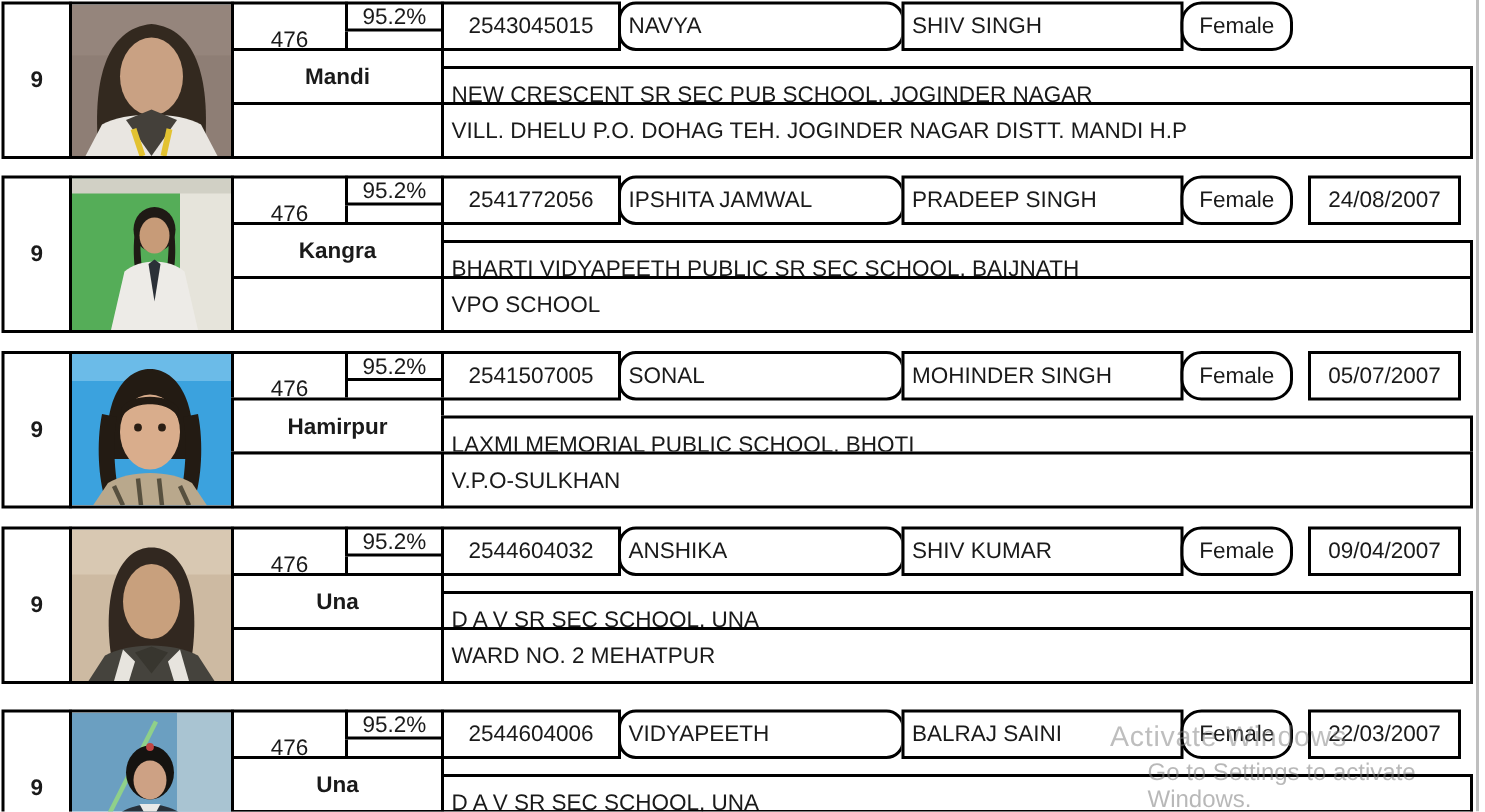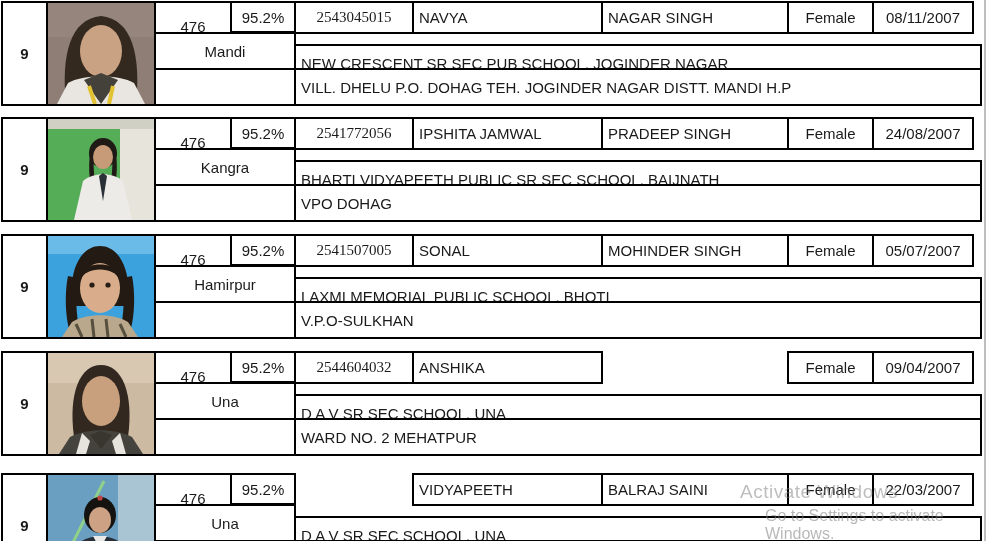--- a/index.html
+++ b/index.html
@@ -15,27 +15,27 @@
   .cell{
     position:absolute;box-sizing:border-box;border:2px solid #000;background:#fff;
     display:flex;align-items:center;font-size:15px;line-height:1;white-space:nowrap;overflow:hidden;
   }
   .c-center{justify-content:center;}
   .c-left{padding-left:5px;}
   .rank{left:0;top:0;width:47px;height:105px;justify-content:center;font-weight:bold;}
   .photo{left:45px;top:0;width:110px;height:105px;padding:0;display:block;}
   .photo svg{display:block;width:106px;height:101px;}
   .marks{left:153px;top:0;width:78px;height:51px;}
-  .pct{left:229px;top:0;width:66px;height:32px;}
-  .roll{left:293px;top:0;width:120px;height:33px;font-family:Liberation Serif, serif;}
-  .name{left:411px;top:0;width:191px;height:33px;}
+  .pct{left:229px;top:0;width:66px;height:20px;}
+  .roll{left:293px;top:0;width:120px;height:33px;}
+  .name{left:411px;top:0;width:191px;height:33px;border-radius:12px;}
   .father{left:600px;top:0;width:188px;height:33px;}
-  .gender{left:786px;top:0;width:87px;height:33px;}
+  .gender{left:786px;top:0;width:75px;height:33px;border-radius:14px;}
   .dob{left:871px;top:0;width:102px;height:33px;}
-  .district{left:153px;top:31px;width:142px;height:38px;}
+  .district{left:153px;top:31px;width:142px;height:38px;font-weight:bold;}
   .school{left:293px;top:31px;width:688px;height:38px;margin-top:12px;}
   .blank3{left:153px;top:67px;width:142px;height:38px;}
   .address{left:293px;top:67px;width:688px;height:38px;text-align:center;}
   .watermark1{
     position:absolute;left:740px;top:481px;z-index:10;pointer-events:none;
     font-size:19px;color:rgba(125,125,125,0.50);letter-spacing:0.5px;
   }
   .watermark2{
     position:absolute;left:741px;top:507px;z-index:10;pointer-events:none;
     font-size:16px;color:rgba(125,125,125,0.55);margin-left:24px;
@@ -60,23 +60,22 @@
         <path d="M9,101 L20,80 C35,71 71,71 86,80 L97,101 Z" fill="#e9e6e1"></path>
         <path d="M36,77 L53,101 L70,77 L53,70 Z" fill="#44403a"></path>
         <path d="M41,83 L47,101" stroke="#e2c231" stroke-width="4" fill="none"></path>
         <path d="M65,83 L61,101" stroke="#e2c231" stroke-width="4" fill="none"></path>
       </svg>
     </div>
     <div class="cell marks c-center">476</div>
     <div class="cell pct c-center">95.2%</div>
     <div class="cell roll c-center">2543045015</div>
     <div class="cell name c-left">NAVYA</div>
-    <div class="cell father c-left">NAGAR SINGH</div>
+    <div class="cell father c-left">SHIV SINGH</div>
     <div class="cell gender c-center">Female</div>
-    <div class="cell dob c-center">08/11/2007</div>
     <div class="cell district c-center">Mandi</div>
     <div class="cell school c-left">NEW CRESCENT SR SEC PUB SCHOOL, JOGINDER NAGAR</div>
     <div class="cell blank3"></div>
     <div class="cell address c-left">VILL. DHELU P.O. DOHAG TEH. JOGINDER NAGAR DISTT. MANDI H.P</div>
   </div>
 
   <div class="block b2">
     <div class="cell rank">9</div>
     <div class="cell photo">
       <svg viewBox="0 0 106 101" preserveAspectRatio="none">
@@ -94,21 +93,21 @@
     <div class="cell marks c-center">476</div>
     <div class="cell pct c-center">95.2%</div>
     <div class="cell roll c-center">2541772056</div>
     <div class="cell name c-left">IPSHITA JAMWAL</div>
     <div class="cell father c-left">PRADEEP SINGH</div>
     <div class="cell gender c-center">Female</div>
     <div class="cell dob c-center">24/08/2007</div>
     <div class="cell district c-center">Kangra</div>
     <div class="cell school c-left">BHARTI VIDYAPEETH PUBLIC SR SEC SCHOOL, BAIJNATH</div>
     <div class="cell blank3"></div>
-    <div class="cell address c-left">VPO DOHAG</div>
+    <div class="cell address c-left">VPO SCHOOL</div>
   </div>
 
   <div class="block b3">
     <div class="cell rank">9</div>
     <div class="cell photo">
       <svg viewBox="0 0 106 101" preserveAspectRatio="none">
         <rect x="0" y="0" width="106" height="101" fill="#3ba2de"></rect>
         <rect x="0" y="0" width="106" height="18" fill="#74c0ea" opacity="0.85"></rect>
         <path d="M24,70 C20,28 36,10 52,10 C68,10 84,28 80,70 Z" fill="#231b13"></path>
         <path d="M20,40 C16,60 18,84 22,96 L32,96 C28,80 27,56 30,42 Z" fill="#231b13"></path>
@@ -145,20 +144,21 @@
         <path d="M11,101 L22,84 C38,75 68,75 84,84 L95,101 Z" fill="#45433d"></path>
         <path d="M34,80 L42,88 L38,101 L28,101 Z" fill="#e7e4de"></path>
         <path d="M72,80 L64,88 L68,101 L78,101 Z" fill="#e7e4de"></path>
         <path d="M42,82 L53,96 L64,82 L53,78 Z" fill="#38362f"></path>
       </svg>
     </div>
     <div class="cell marks c-center">476</div>
     <div class="cell pct c-center">95.2%</div>
     <div class="cell roll c-center">2544604032</div>
     <div class="cell name c-left">ANSHIKA</div>
+    <div class="cell father c-left">SHIV KUMAR</div>
     <div class="cell gender c-center">Female</div>
     <div class="cell dob c-center">09/04/2007</div>
     <div class="cell district c-center">Una</div>
     <div class="cell school c-left">D A V SR SEC SCHOOL, UNA</div>
     <div class="cell blank3"></div>
     <div class="cell address c-left">WARD NO. 2 MEHATPUR</div>
   </div>
 
   <div class="block b5">
     <div class="cell rank">9</div>
@@ -169,20 +169,21 @@
         <path d="M8,101 L56,6" stroke="#8fd08a" stroke-width="3" fill="none"></path>
         <ellipse cx="52" cy="40" rx="16" ry="18" fill="#151310"></ellipse>
         <circle cx="52" cy="23" r="2.6" fill="#c04543"></circle>
         <ellipse cx="52" cy="45" rx="11" ry="13" fill="#cda184"></ellipse>
         <path d="M20,101 L31,68 C41,59 63,59 73,68 L84,101 Z" fill="#27303a"></path>
         <path d="M45,61 L52,74 L59,61 Z" fill="#e9e9e7"></path>
       </svg>
     </div>
     <div class="cell marks c-center">476</div>
     <div class="cell pct c-center">95.2%</div>
+    <div class="cell roll c-center">2544604006</div>
     <div class="cell name c-left">VIDYAPEETH</div>
     <div class="cell father c-left">BALRAJ SAINI</div>
     <div class="cell gender c-center">Female</div>
     <div class="cell dob c-center">22/03/2007</div>
     <div class="cell district c-center">Una</div>
     <div class="cell school c-left">D A V SR SEC SCHOOL, UNA</div>
     <div class="cell blank3"></div>
     <div class="cell address c-left"></div>
   </div>
 

